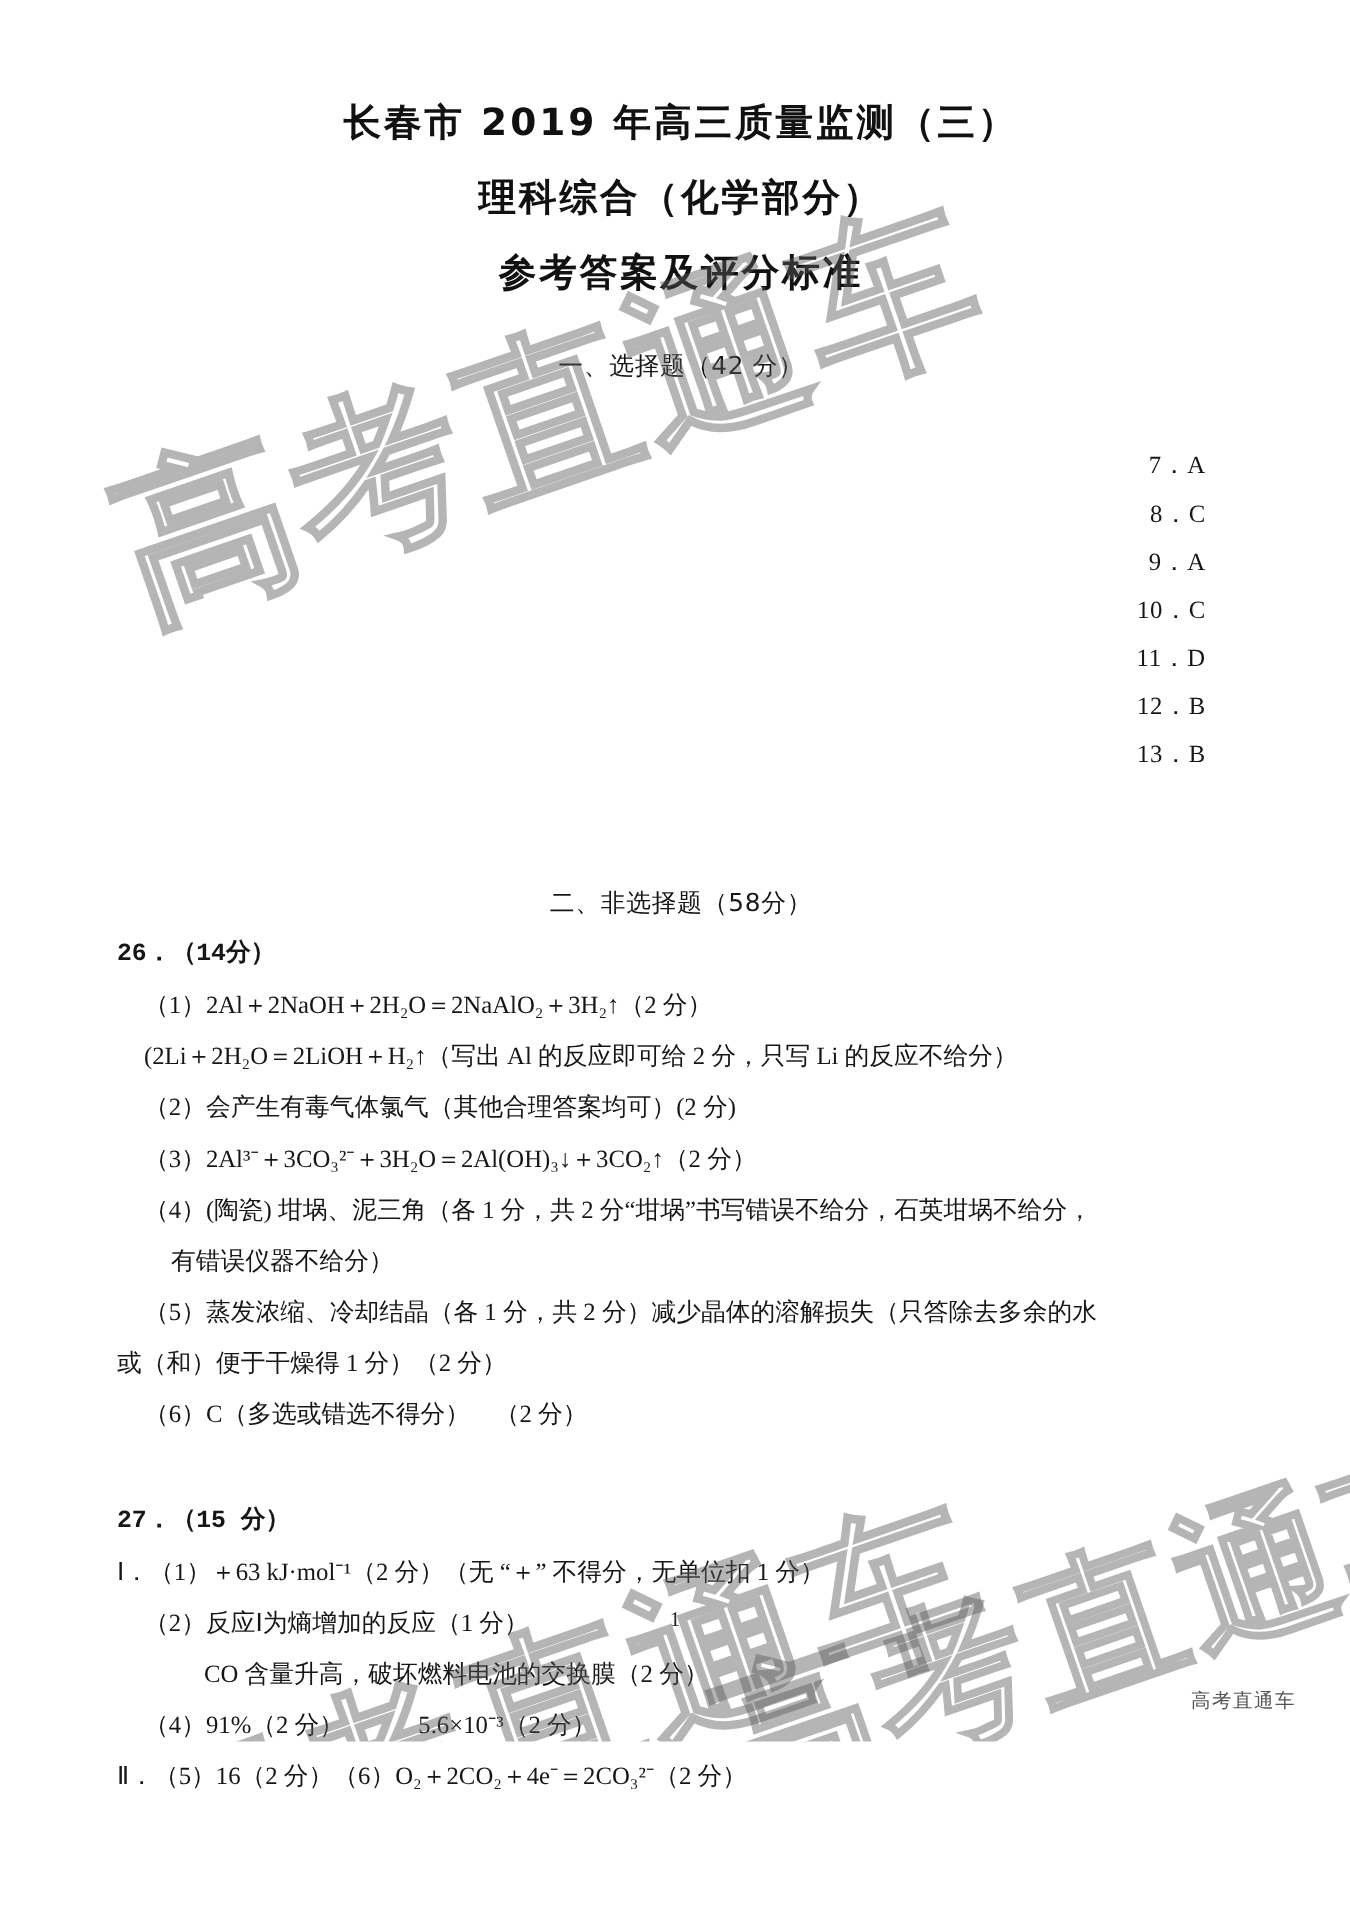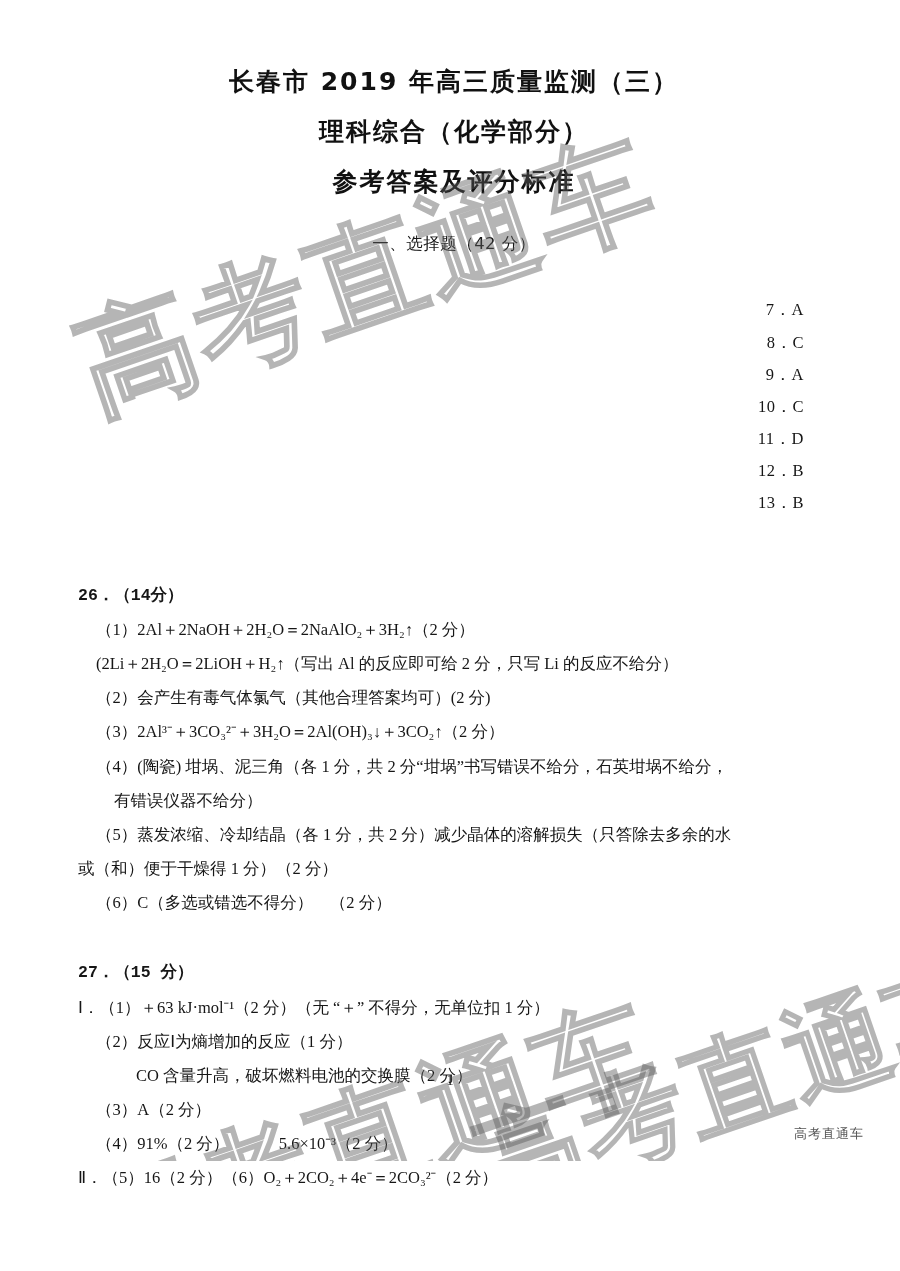--- a/index.html
+++ b/index.html
@@ -159,39 +159,39 @@
       <span class="c-item">8．C</span>
       <span class="c-item">9．A</span>
       <span class="c-item">10．C</span>
       <span class="c-item">11．D</span>
       <span class="c-item">12．B</span>
       <span class="c-item">13．B</span>
     </div>
 
     <div class="gap-md"></div>
 
+    <div class="sec-head">二、非选择题（58分）</div>
 
     <div class="line qnum">26．（14分）</div>
     <div class="line indent1">（1）2Al＋2NaOH＋2H₂O＝2NaAlO₂＋3H₂↑（2 分）</div>
     <div class="line indent1">(2Li＋2H₂O＝2LiOH＋H₂↑（写出 Al 的反应即可给 2 分，只写 Li 的反应不给分）</div>
     <div class="line indent1">（2）会产生有毒气体氯气（其他合理答案均可）(2 分)</div>
     <div class="line indent1">（3）2Al³⁻＋3CO₃²⁻＋3H₂O＝2Al(OH)₃↓＋3CO₂↑（2 分）</div>
     <div class="line indent1">（4）(陶瓷) 坩埚、泥三角（各 1 分，共 2 分“坩埚”书写错误不给分，石英坩埚不给分，</div>
     <div class="line indent2">有错误仪器不给分）</div>
     <div class="line indent1">（5）蒸发浓缩、冷却结晶（各 1 分，共 2 分）减少晶体的溶解损失（只答除去多余的水</div>
     <div class="line">或（和）便于干燥得 1 分）（2 分）</div>
     <div class="line indent1">（6）C（多选或错选不得分）　（2 分）</div>
 
     <div class="gap-lg"></div>
 
     <div class="line qnum">27．（15 分）</div>
     <div class="line">Ⅰ．（1）＋63 kJ·mol⁻¹（2 分）（无 “＋” 不得分，无单位扣 1 分）</div>
     <div class="line indent1">（2）反应Ⅰ为熵增加的反应（1 分）</div>
     <div class="line indent3">CO 含量升高，破坏燃料电池的交换膜（2 分）</div>
-    <div class="line indent1">（3）A（2 分）</div>
     <div class="line indent1">（4）91%（2 分）　　　5.6×10⁻³（2 分）</div>
     <div class="line">Ⅱ．（5）16（2 分）（6）O₂＋2CO₂＋4e⁻＝2CO₃²⁻（2 分）</div>
 
     <div class="gap-lg"></div>
 
   </div>
 
   <div class="pagenum">1</div>
 
   <div class="watermark-layer">

